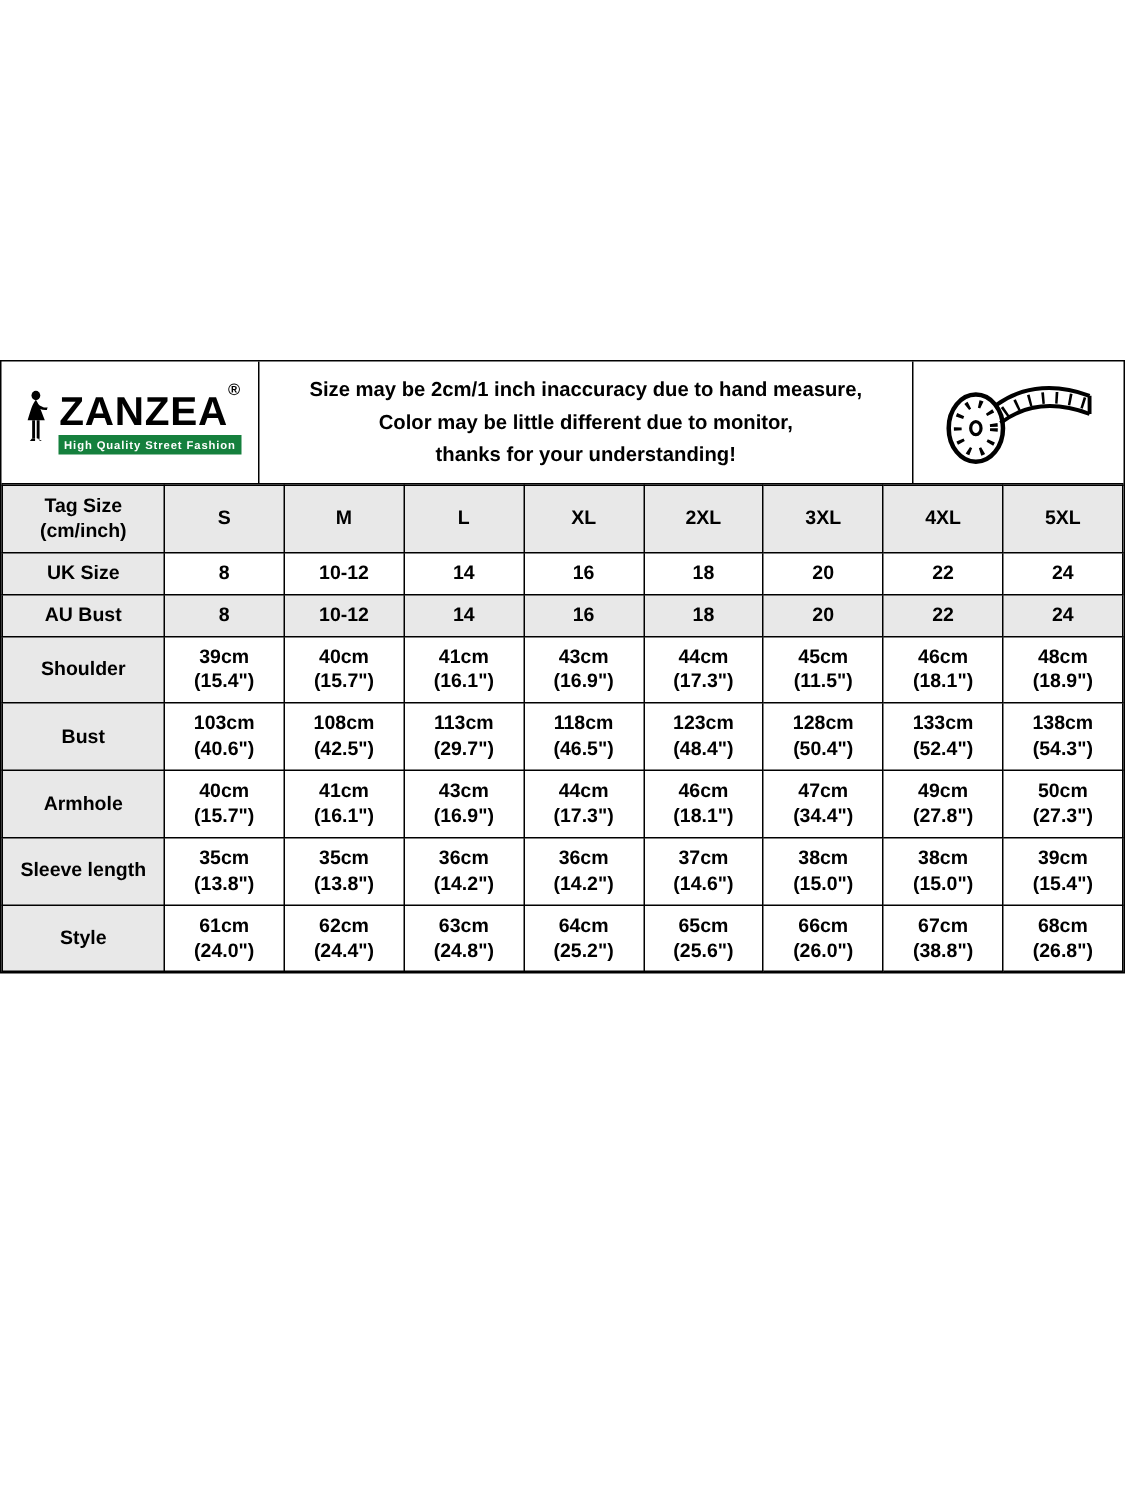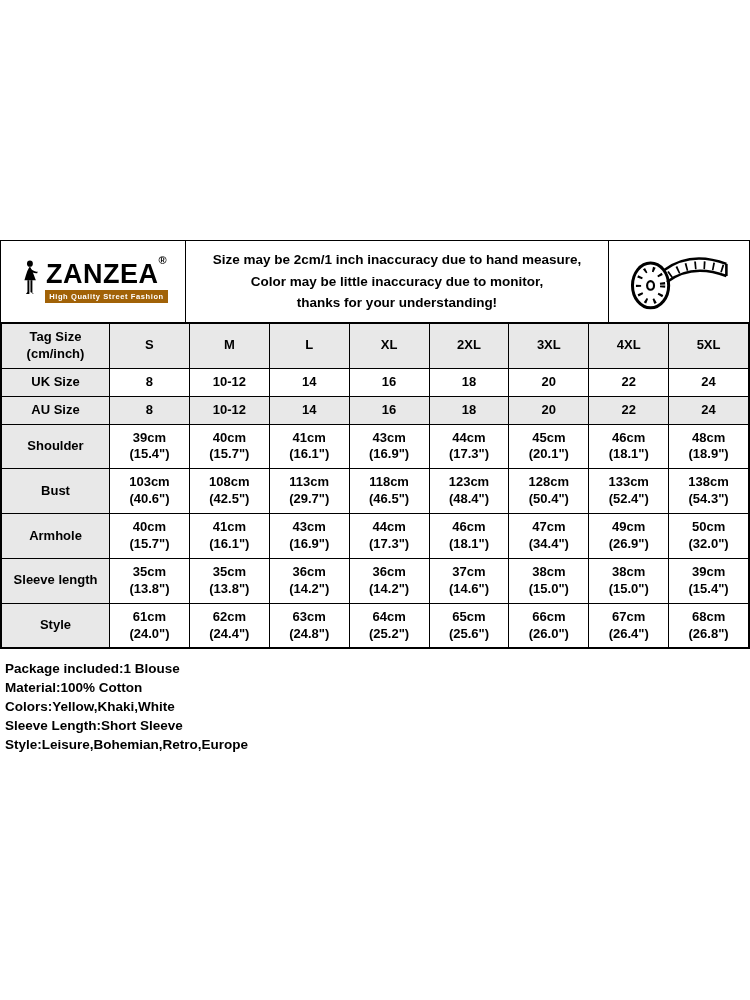--- a/index.html
+++ b/index.html
@@ -10,28 +10,28 @@
     font-weight:bold; color:#000;
     position:relative;
   }
   .page { width:750px; height:1000px; padding-top:240px; }
 
   
   .chart-box { width:750px; border:1px solid #000; }
 
   .header-row { display:flex; align-items:stretch; height:82px; border-bottom:1px solid #000; }
   .logo-cell {
-    width:185px; border-right:1px solid #000;
+    width:172px; border-right:1px solid #000;
     display:flex; align-items:center; justify-content:center; gap:5px;
   }
   .logo-text-block { display:flex; flex-direction:column; align-items:center; }
   .logo-name { font-size:27px; font-weight:bold; letter-spacing:0.5px; line-height:1; }
   .reg { font-size:11px; vertical-align:top; position:relative; top:-6px; }
   .logo-tagline {
-    background:#a16207; color:#ffffff;
+    background:#15803d; color:#ffffff;
     font-size:7.5px; letter-spacing:0.6px;
     padding:2px 4px; margin-top:2px; white-space:nowrap;
   }
   .notice-cell {
     flex:1; border-right:1px solid #000;
     display:flex; flex-direction:column; align-items:center; justify-content:center;
     text-align:left; font-size:13.5px; line-height:1.6;
   }
   .tape-cell { width:140px; display:flex; align-items:center; justify-content:center; }
 
@@ -71,21 +71,21 @@
           <path d="M13.6 36 L15.7 36 L15.7 38 L17.4 38 Z"></path>
         </svg>
         <div class="logo-text-block">
           <div class="logo-name"><span>ZANZEA</span><span class="reg">®</span></div>
           <div class="logo-tagline">High Quality Street Fashion</div>
         </div>
       </div>
 
       <div class="notice-cell">
         <div>Size may be 2cm/1 inch inaccuracy due to hand measure,</div>
-        <div>Color may be little inaccuracy due to monitor,</div>
+        <div>Color may be little different due to monitor,</div>
         <div>thanks for your understanding!</div>
       </div>
 
       <div class="tape-cell">
         <svg width="112" height="66" viewBox="0 0 130 76" fill="none" stroke="#000">
           <ellipse cx="32" cy="42" rx="21" ry="26" stroke-width="3.5"></ellipse>
           <ellipse cx="32" cy="42" rx="14" ry="19" stroke-width="6" stroke-dasharray="2.5 7.5"></ellipse>
           <ellipse cx="32" cy="42" rx="4" ry="5" stroke-width="2.5"></ellipse>
           <path d="M 48 24 C 70 8, 96 8, 120 17" stroke-width="3"></path>
           <path d="M 51 38 C 72 22, 96 22, 120 31" stroke-width="3"></path>
@@ -125,21 +125,21 @@
             <td>8</td>
             <td>10-12</td>
             <td>14</td>
             <td>16</td>
             <td>18</td>
             <td>20</td>
             <td>22</td>
             <td>24</td>
           </tr>
           <tr class="shaded">
-            <td class="label-cell">AU Size</td>
+            <td class="label-cell">AU Bust</td>
             <td>8</td>
             <td>10-12</td>
             <td>14</td>
             <td>16</td>
             <td>18</td>
             <td>20</td>
             <td>22</td>
             <td>24</td>
           </tr>
           <tr>
@@ -148,21 +148,21 @@
 (15.4")</td>
             <td>40cm
 (15.7")</td>
             <td>41cm
 (16.1")</td>
             <td>43cm
 (16.9")</td>
             <td>44cm
 (17.3")</td>
             <td>45cm
-(20.1")</td>
+(11.5")</td>
             <td>46cm
 (18.1")</td>
             <td>48cm
 (18.9")</td>
           </tr>
           <tr>
             <td class="label-cell">Bust</td>
             <td>103cm
 (40.6")</td>
             <td>108cm
@@ -188,23 +188,23 @@
 (16.1")</td>
             <td>43cm
 (16.9")</td>
             <td>44cm
 (17.3")</td>
             <td>46cm
 (18.1")</td>
             <td>47cm
 (34.4")</td>
             <td>49cm
-(26.9")</td>
+(27.8")</td>
             <td>50cm
-(32.0")</td>
+(27.3")</td>
           </tr>
           <tr>
             <td class="label-cell">Sleeve length</td>
             <td>35cm
 (13.8")</td>
             <td>35cm
 (13.8")</td>
             <td>36cm
 (14.2")</td>
             <td>36cm
@@ -226,29 +226,22 @@
 (24.4")</td>
             <td>63cm
 (24.8")</td>
             <td>64cm
 (25.2")</td>
             <td>65cm
 (25.6")</td>
             <td>66cm
 (26.0")</td>
             <td>67cm
-(26.4")</td>
+(38.8")</td>
             <td>68cm
 (26.8")</td>
           </tr>
         </tbody>
     </table>
   </div>
 
-  <div class="details">
-      <div>Package included:1 Blouse</div>
-      <div>Material:100% Cotton</div>
-      <div>Colors:Yellow,Khaki,White</div>
-      <div>Sleeve Length:Short Sleeve</div>
-      <div>Style:Leisure,Bohemian,Retro,Europe</div>
-    </div>
 
 </div>
 
 </body></html>

